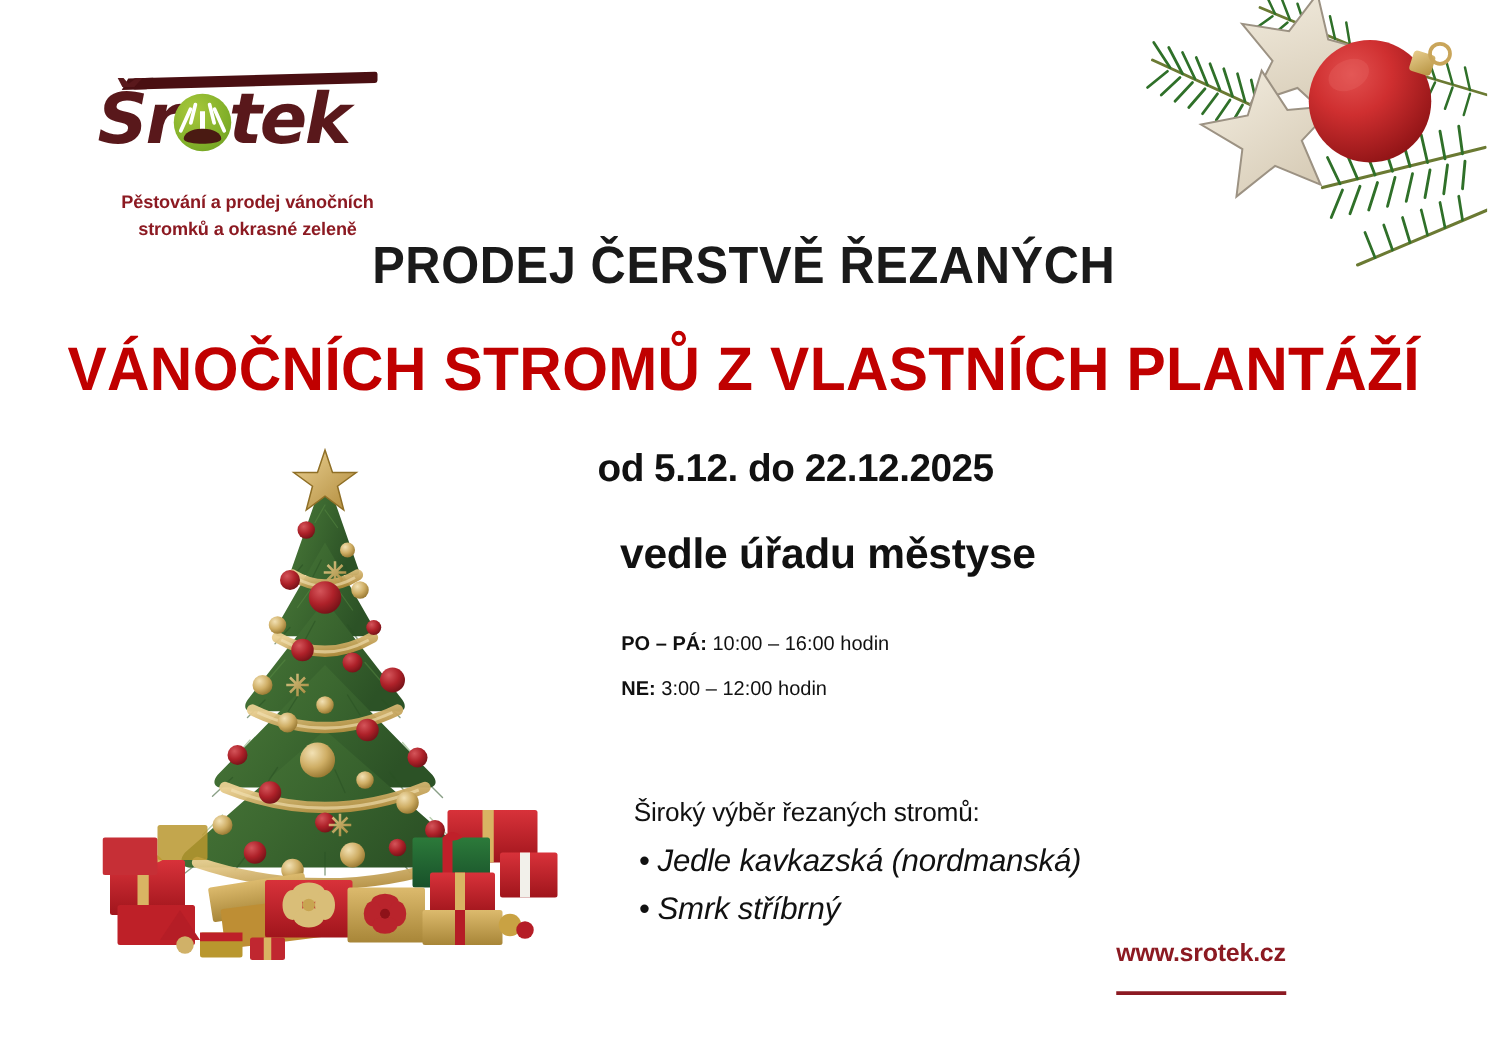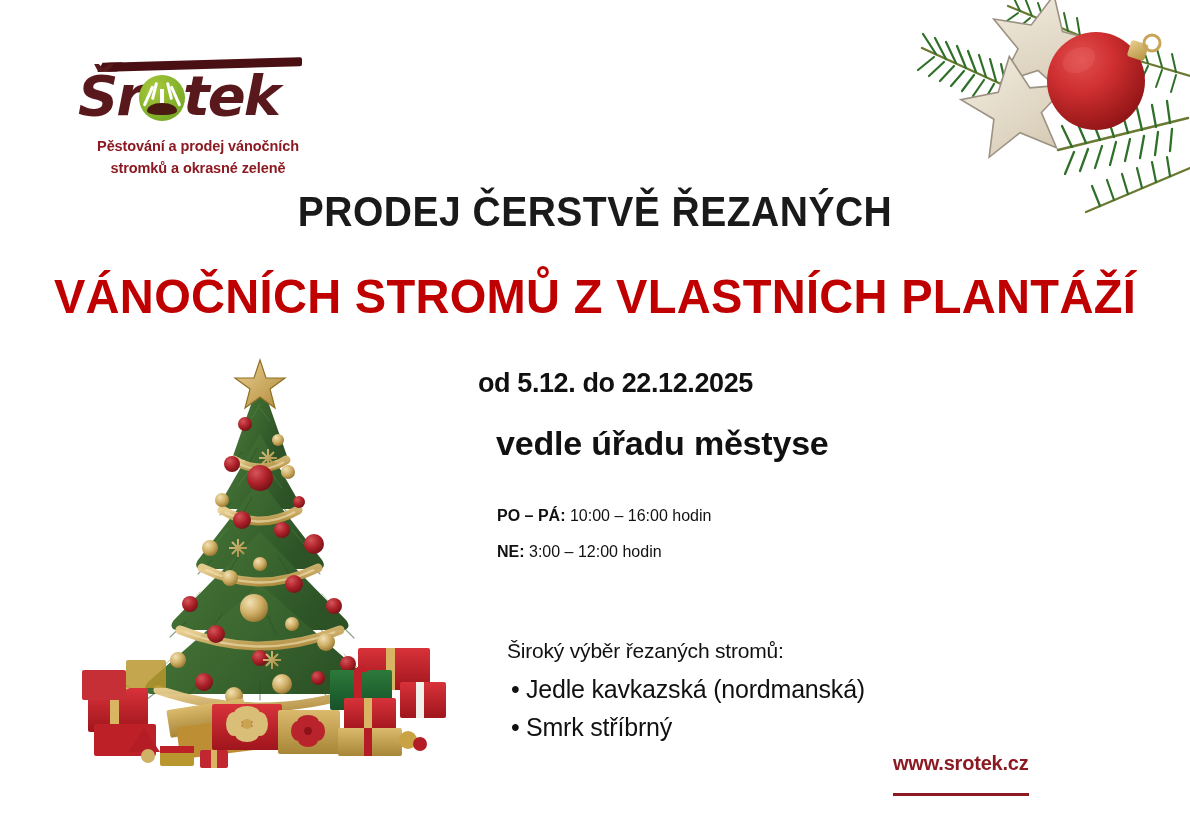--- a/index.html
+++ b/index.html
@@ -101,21 +101,21 @@
   .logo-emblem .ground {
     position: absolute;
     left: 18%;
     bottom: 14%;
     width: 64%;
     height: 26%;
     background: #4A1A12;
     border-radius: 50% 50% 45% 45% / 70% 70% 35% 35%;
   }
   .logo-tagline {
-    margin-top: 8px;
+    margin-top: 24px;
     text-align: center;
     color: #8C1A22;
     font-size: 14.5px;
     font-weight: bold;
     line-height: 1.5;
     letter-spacing: -0.1px;
   }
 
   
   .decor {
@@ -155,25 +155,24 @@
     letter-spacing: 0.3px;
     transform: scaleX(0.96);
   }
 
   
   .when {
     position: absolute;
     left: 478px;
     top: 357px;
     color: #111111;
-    font-size: 27px;
+    font-size: 31px;
     font-weight: bold;
     letter-spacing: -0.4px;
     white-space: nowrap;
-    margin-top: 11px;
   }
   .place {
     position: absolute;
     left: 496px;
     top: 424px;
     color: #111111;
     font-size: 34px;
     font-weight: bold;
     letter-spacing: -0.2px;
     white-space: nowrap;
@@ -205,20 +204,21 @@
   .offer-title {
     font-size: 21px;
     font-weight: normal;
     line-height: 34px;
     letter-spacing: -0.2px;
   }
   .offer-list {
     list-style: none;
     margin: 2px 0 4px 0;
     padding: 0;
+    font-style: italic;
   }
   .offer-list li {
     font-size: 25px;
     line-height: 38px;
     letter-spacing: -0.2px;
     padding-left: 4px;
   }
   .offer-list li::before {
     content: "\2022";
     display: inline-block;

